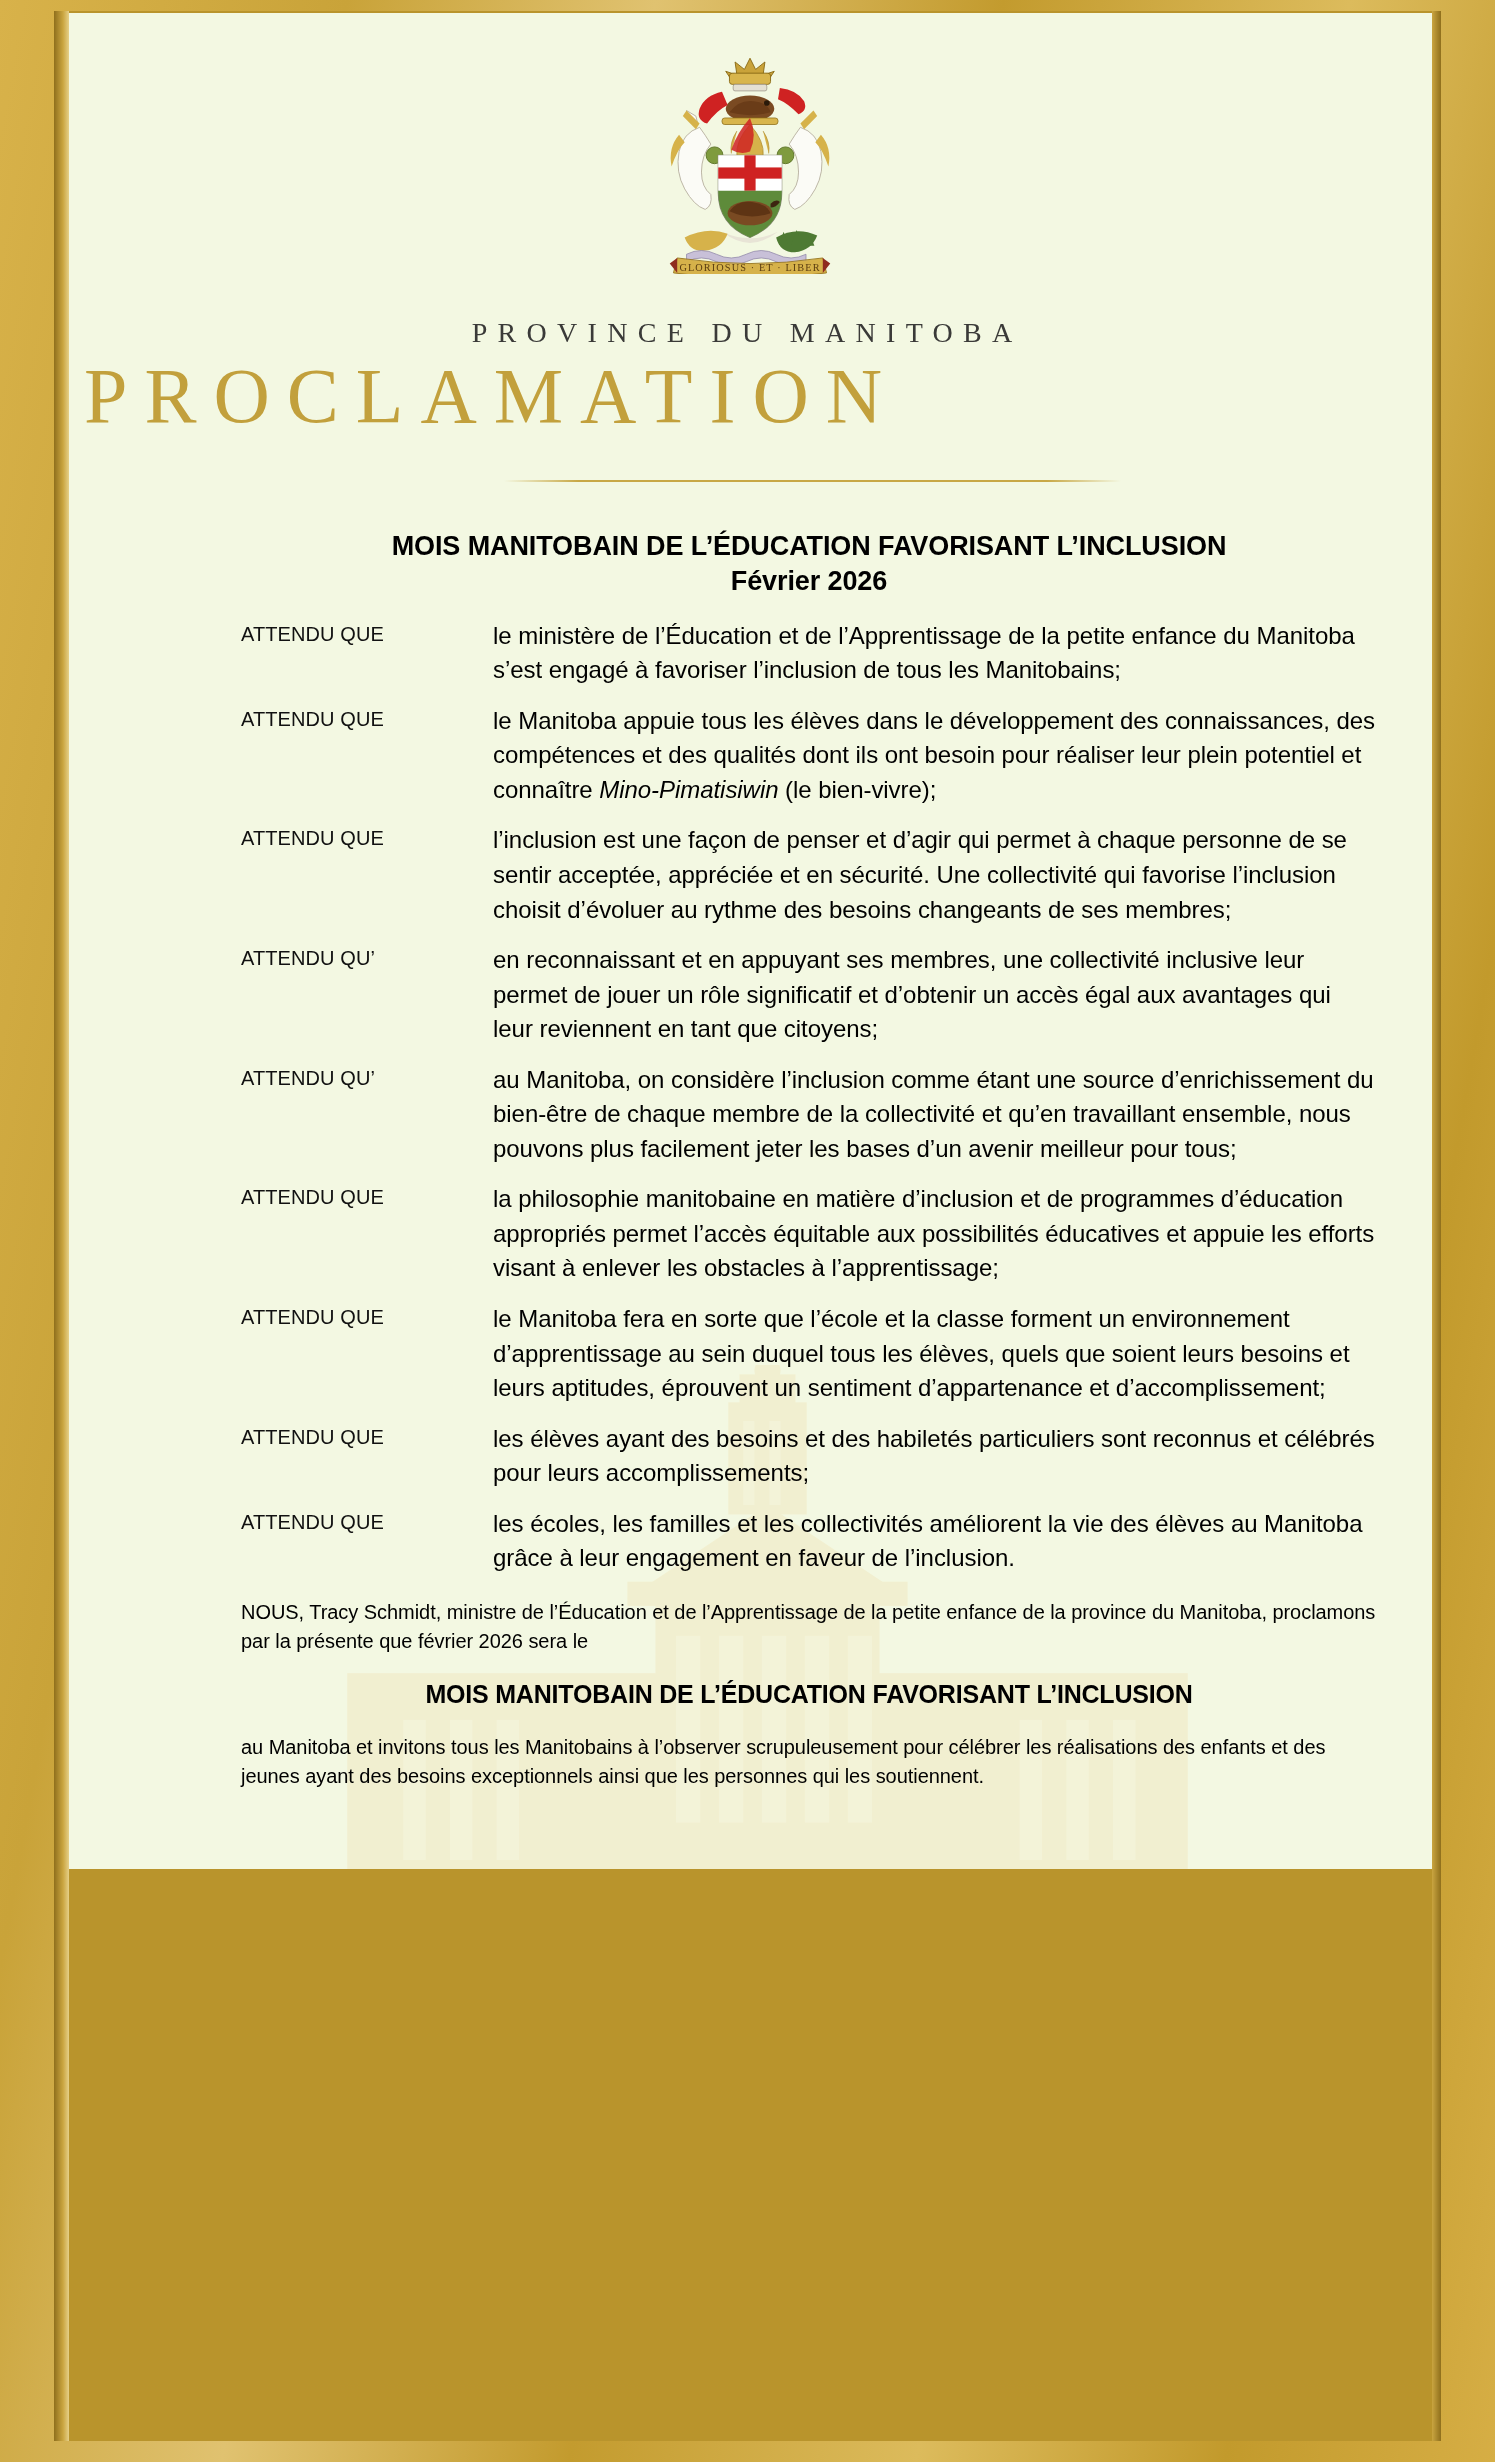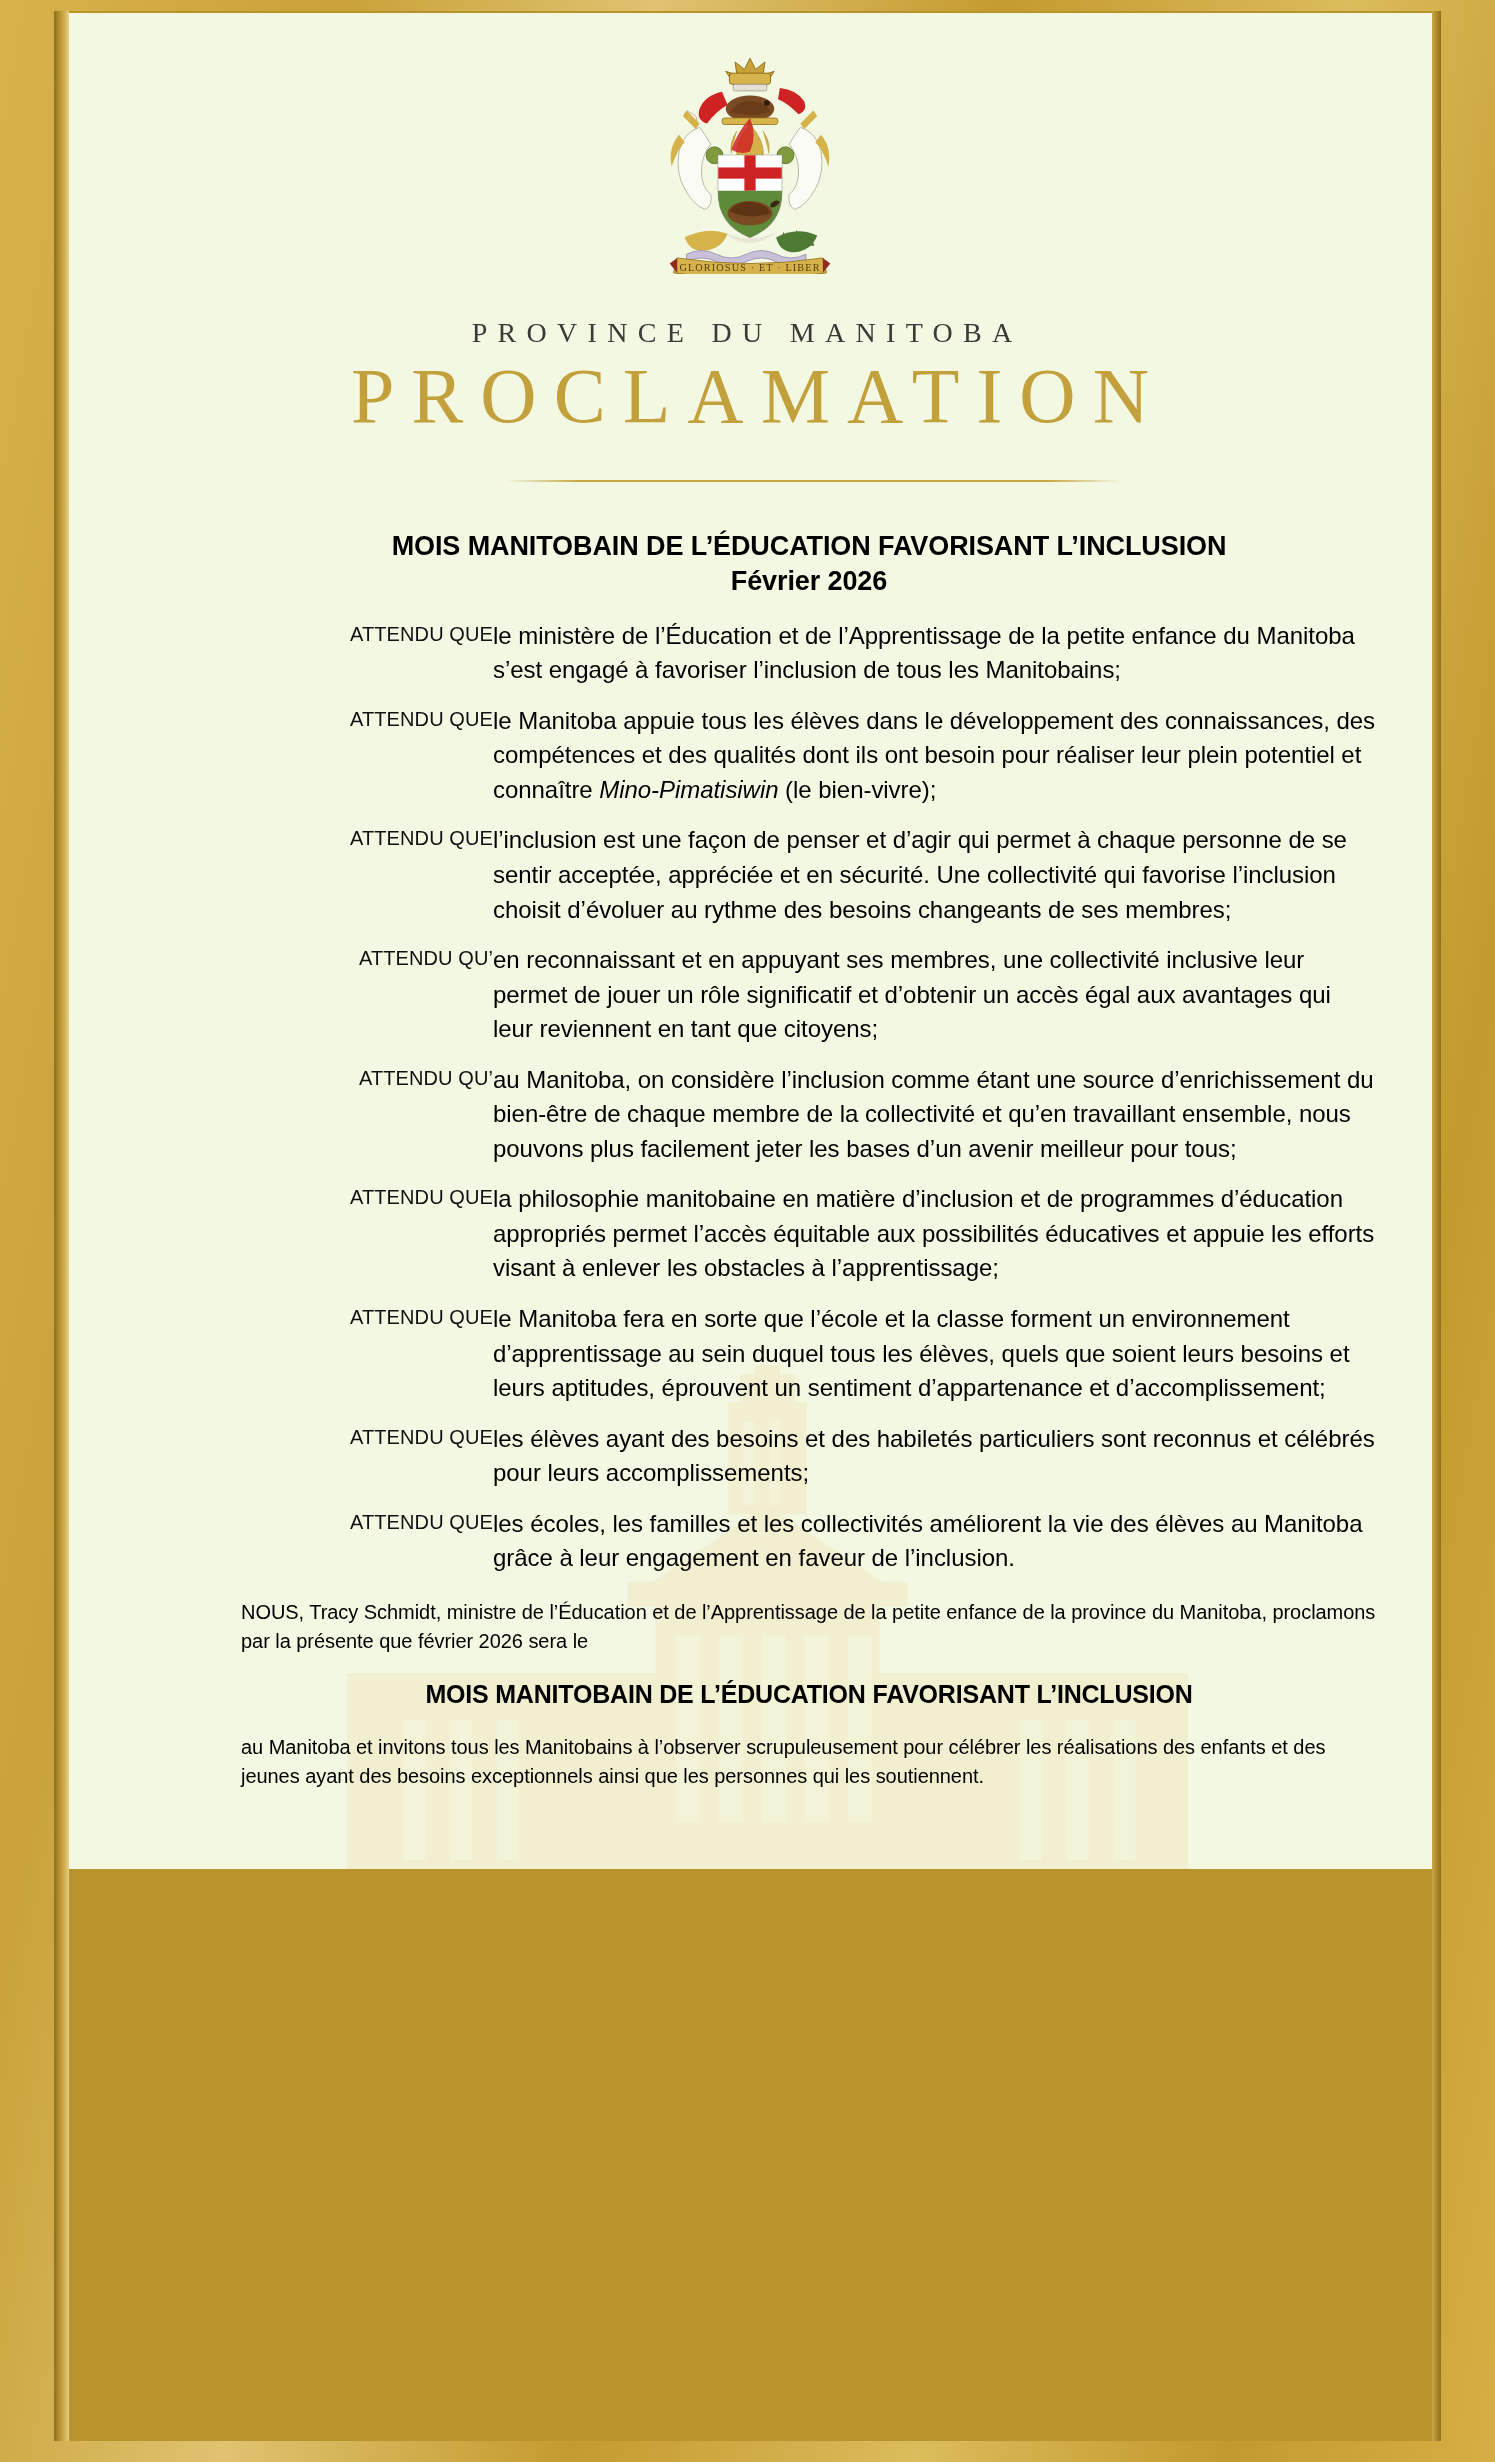--- a/index.html
+++ b/index.html
@@ -82,21 +82,21 @@
     font-family: "Liberation Serif", serif;
     font-size: 28px;
     letter-spacing: 10.3px;
     color: #3a3a38;
     text-indent: 10.3px;
   }
   .proclamation-word {
     position: absolute;
     top: 344px;
     left: 0; right: 0;
-    text-align: center;
+    text-align: left;
     font-family: "Liberation Serif", serif;
     font-size: 78px;
     letter-spacing: 17px;
     color: #c2a03c;
     text-indent: 17px;
     line-height: 1;
   }
   .gold-rule {
     position: absolute;
     top: 467px;
@@ -134,21 +134,20 @@
     align-items: flex-start;
     margin-bottom: 16px;
   }
   .clause-label {
     flex: 0 0 252px;
     font-size: 20px;
     color: #111;
     line-height: 1.44;
     padding-top: 0.9px;
     letter-spacing: 0.1px;
-    text-align: right;
   }
   .clause-body {
     flex: 1;
     font-size: 24px;
     font-weight: normal;
     color: #000;
     line-height: 1.44;
     letter-spacing: -0.05px;
   }
   .clause-body em { font-style: italic; }

